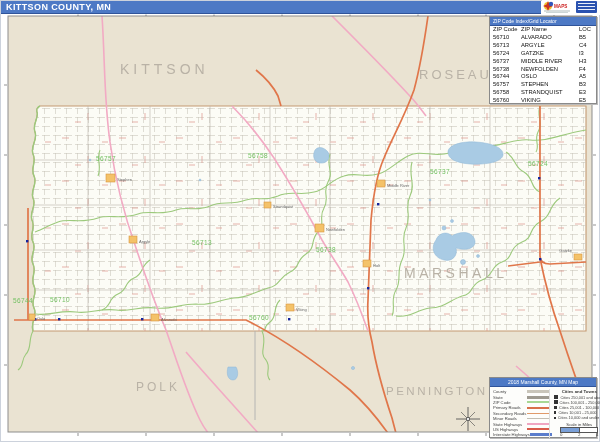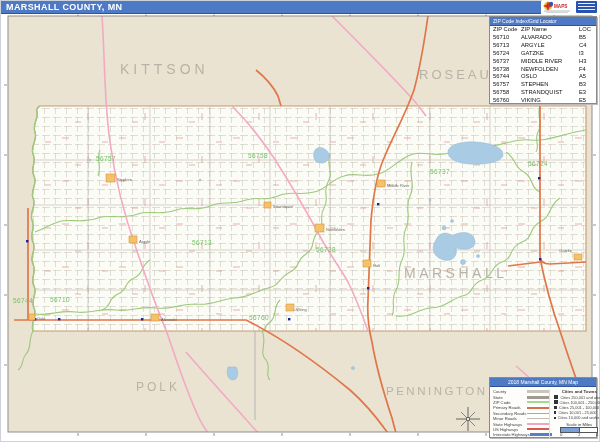--- a/index.html
+++ b/index.html
@@ -229,21 +229,21 @@
     <rect x="8" y="16" width="584" height="416" fill="none" stroke="#8d8d8d" stroke-width="1"></rect>
     <g stroke="#666" stroke-width="0.7">
       <path d="M 78 14.5 v 1.5 M 146 14.5 v 1.5 M 214 14.5 v 1.5 M 282 14.5 v 1.5 M 350 14.5 v 1.5 M 418 14.5 v 1.5 M 486 14.5 v 1.5 M 554 14.5 v 1.5"></path>
       <path d="M 78 433 v 3 M 146 433 v 3 M 214 433 v 3 M 282 433 v 3 M 350 433 v 3 M 418 433 v 3 M 486 433 v 3 M 554 433 v 3"></path>
       <path d="M 4 85 h 3 M 4 155 h 3 M 4 225 h 3 M 4 295 h 3 M 4 365 h 3"></path>
       <path d="M 593 85 h 3 M 593 155 h 3 M 593 225 h 3 M 593 295 h 3 M 593 365 h 3"></path>
     </g>
   </svg>
 
   <div class="titlebar">
-    <span>MARSHALL COUNTY, MN</span>
+    <span>KITTSON COUNTY, MN</span>
   </div>
 
   <div class="logoarea">
     <svg width="34" height="14" viewBox="0 0 34 14">
       <circle cx="6" cy="6" r="4" fill="#f0c030"></circle>
       <path d="M 6 1 L 7.4 4.6 L 11 6 L 7.4 7.4 L 6 11 L 4.6 7.4 L 1 6 L 4.6 4.6 Z" fill="#cc3322"></path>
       <circle cx="9" cy="4" r="2.2" fill="#3355bb"></circle>
       <text x="12" y="8.2" font-size="4.6" font-weight="bold" fill="#cc2222" font-family="Liberation Sans, sans-serif">MAPS</text>
       <rect x="2" y="10.6" width="26" height="0.8" fill="#9aa"></rect>
       <rect x="4" y="12.2" width="22" height="0.6" fill="#abb"></rect>

